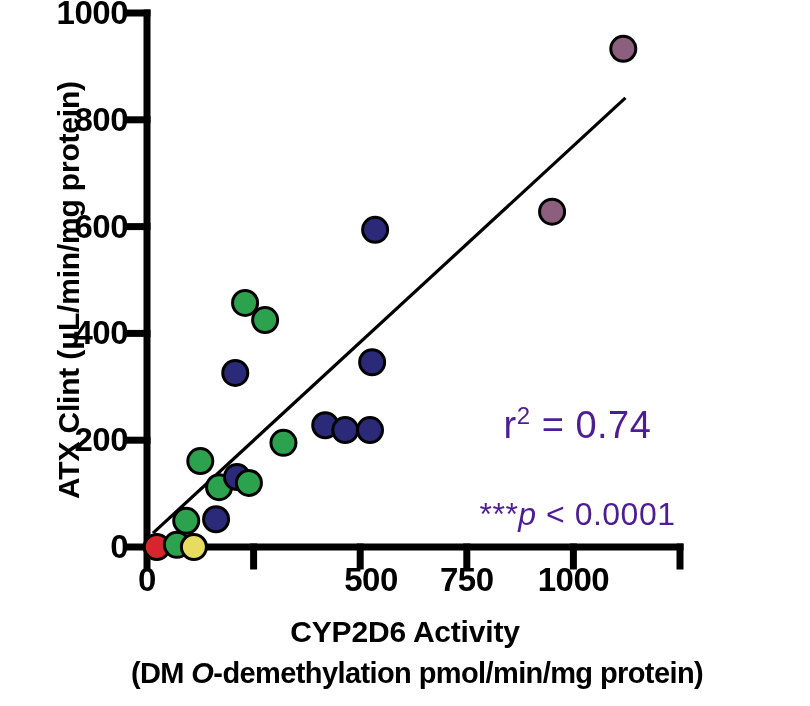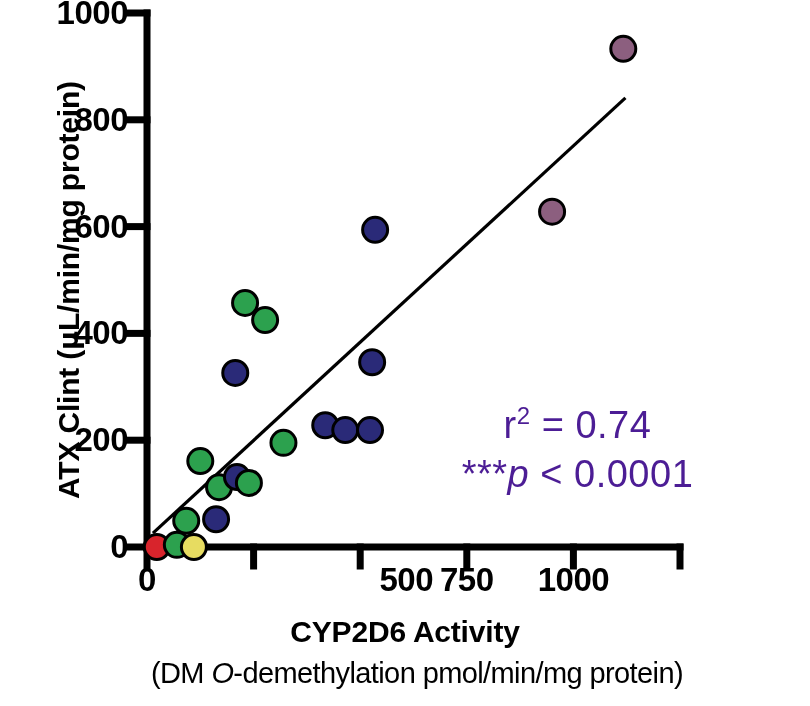--- a/index.html
+++ b/index.html
@@ -47,21 +47,21 @@
   }
   #xlabel1 {
     font-weight: bold;
     font-size: 30px;
     color: #000;
     line-height: 40px;
     letter-spacing: -0.2px;
     text-align: center;
   }
   #xlabel2 {
-    font-weight: normal;
+    font-weight: bold;
     font-size: 29px;
     color: #000;
     line-height: 42px;
     letter-spacing: -0.6px;
     white-space: nowrap;
     margin-left: 24px;
   }
   #xlabel2 .it { font-style: italic; }
 
   
@@ -110,24 +110,25 @@
     color: #4c1d95;
   }
   #annot .line1 {
     font-size: 38px;
     line-height: 48px;
     letter-spacing: 0.5px;
     white-space: nowrap;
   }
   #annot .line1 sup { font-size: 24px; vertical-align: super; }
   #annot .line2 {
-    font-size: 38px;
+    font-size: 32px;
     line-height: 50px;
     letter-spacing: 0.5px;
     white-space: nowrap;
+    margin-top: 40px;
   }
   #annot .line2 .pv { font-style: italic; }
 </style>
 </head>
 <body>
 
 <div id="root">
 
   <div id="ylabel">
     <span>ATX Clint (</span>
@@ -139,21 +140,21 @@
       <div class="ytick-label" style="top: 547px;">0</div>
       <div class="ytick-label" style="top: 440.2px;">200</div>
       <div class="ytick-label" style="top: 333.4px;">400</div>
       <div class="ytick-label" style="top: 226.6px;">600</div>
       <div class="ytick-label" style="top: 119.8px;">800</div>
       <div class="ytick-label" style="top: 13px;">1000</div>
     </div>
 
   <div id="xtick-labels">
       <div class="xtick-label" style="left: 147px;">0</div>
-      <div class="xtick-label" style="left: 363px; text-align: right;">500</div>
+      <div class="xtick-label" style="left: 371px;">500</div>
       <div class="xtick-label" style="left: 466.8px;">750</div>
       <div class="xtick-label" style="left: 573.4px;">1000</div>
     </div>
 
   <svg id="plot" viewBox="0 0 810 706">
     <g id="axes-group">
       <line id="y-axis-line" x1="147" y1="13" x2="147" y2="547" stroke="#000" stroke-width="7" stroke-linecap="square"></line>
       <line id="x-axis-line" x1="147" y1="547" x2="680" y2="547" stroke="#000" stroke-width="7" stroke-linecap="square"></line>
     </g>
     <g id="y-ticks">

